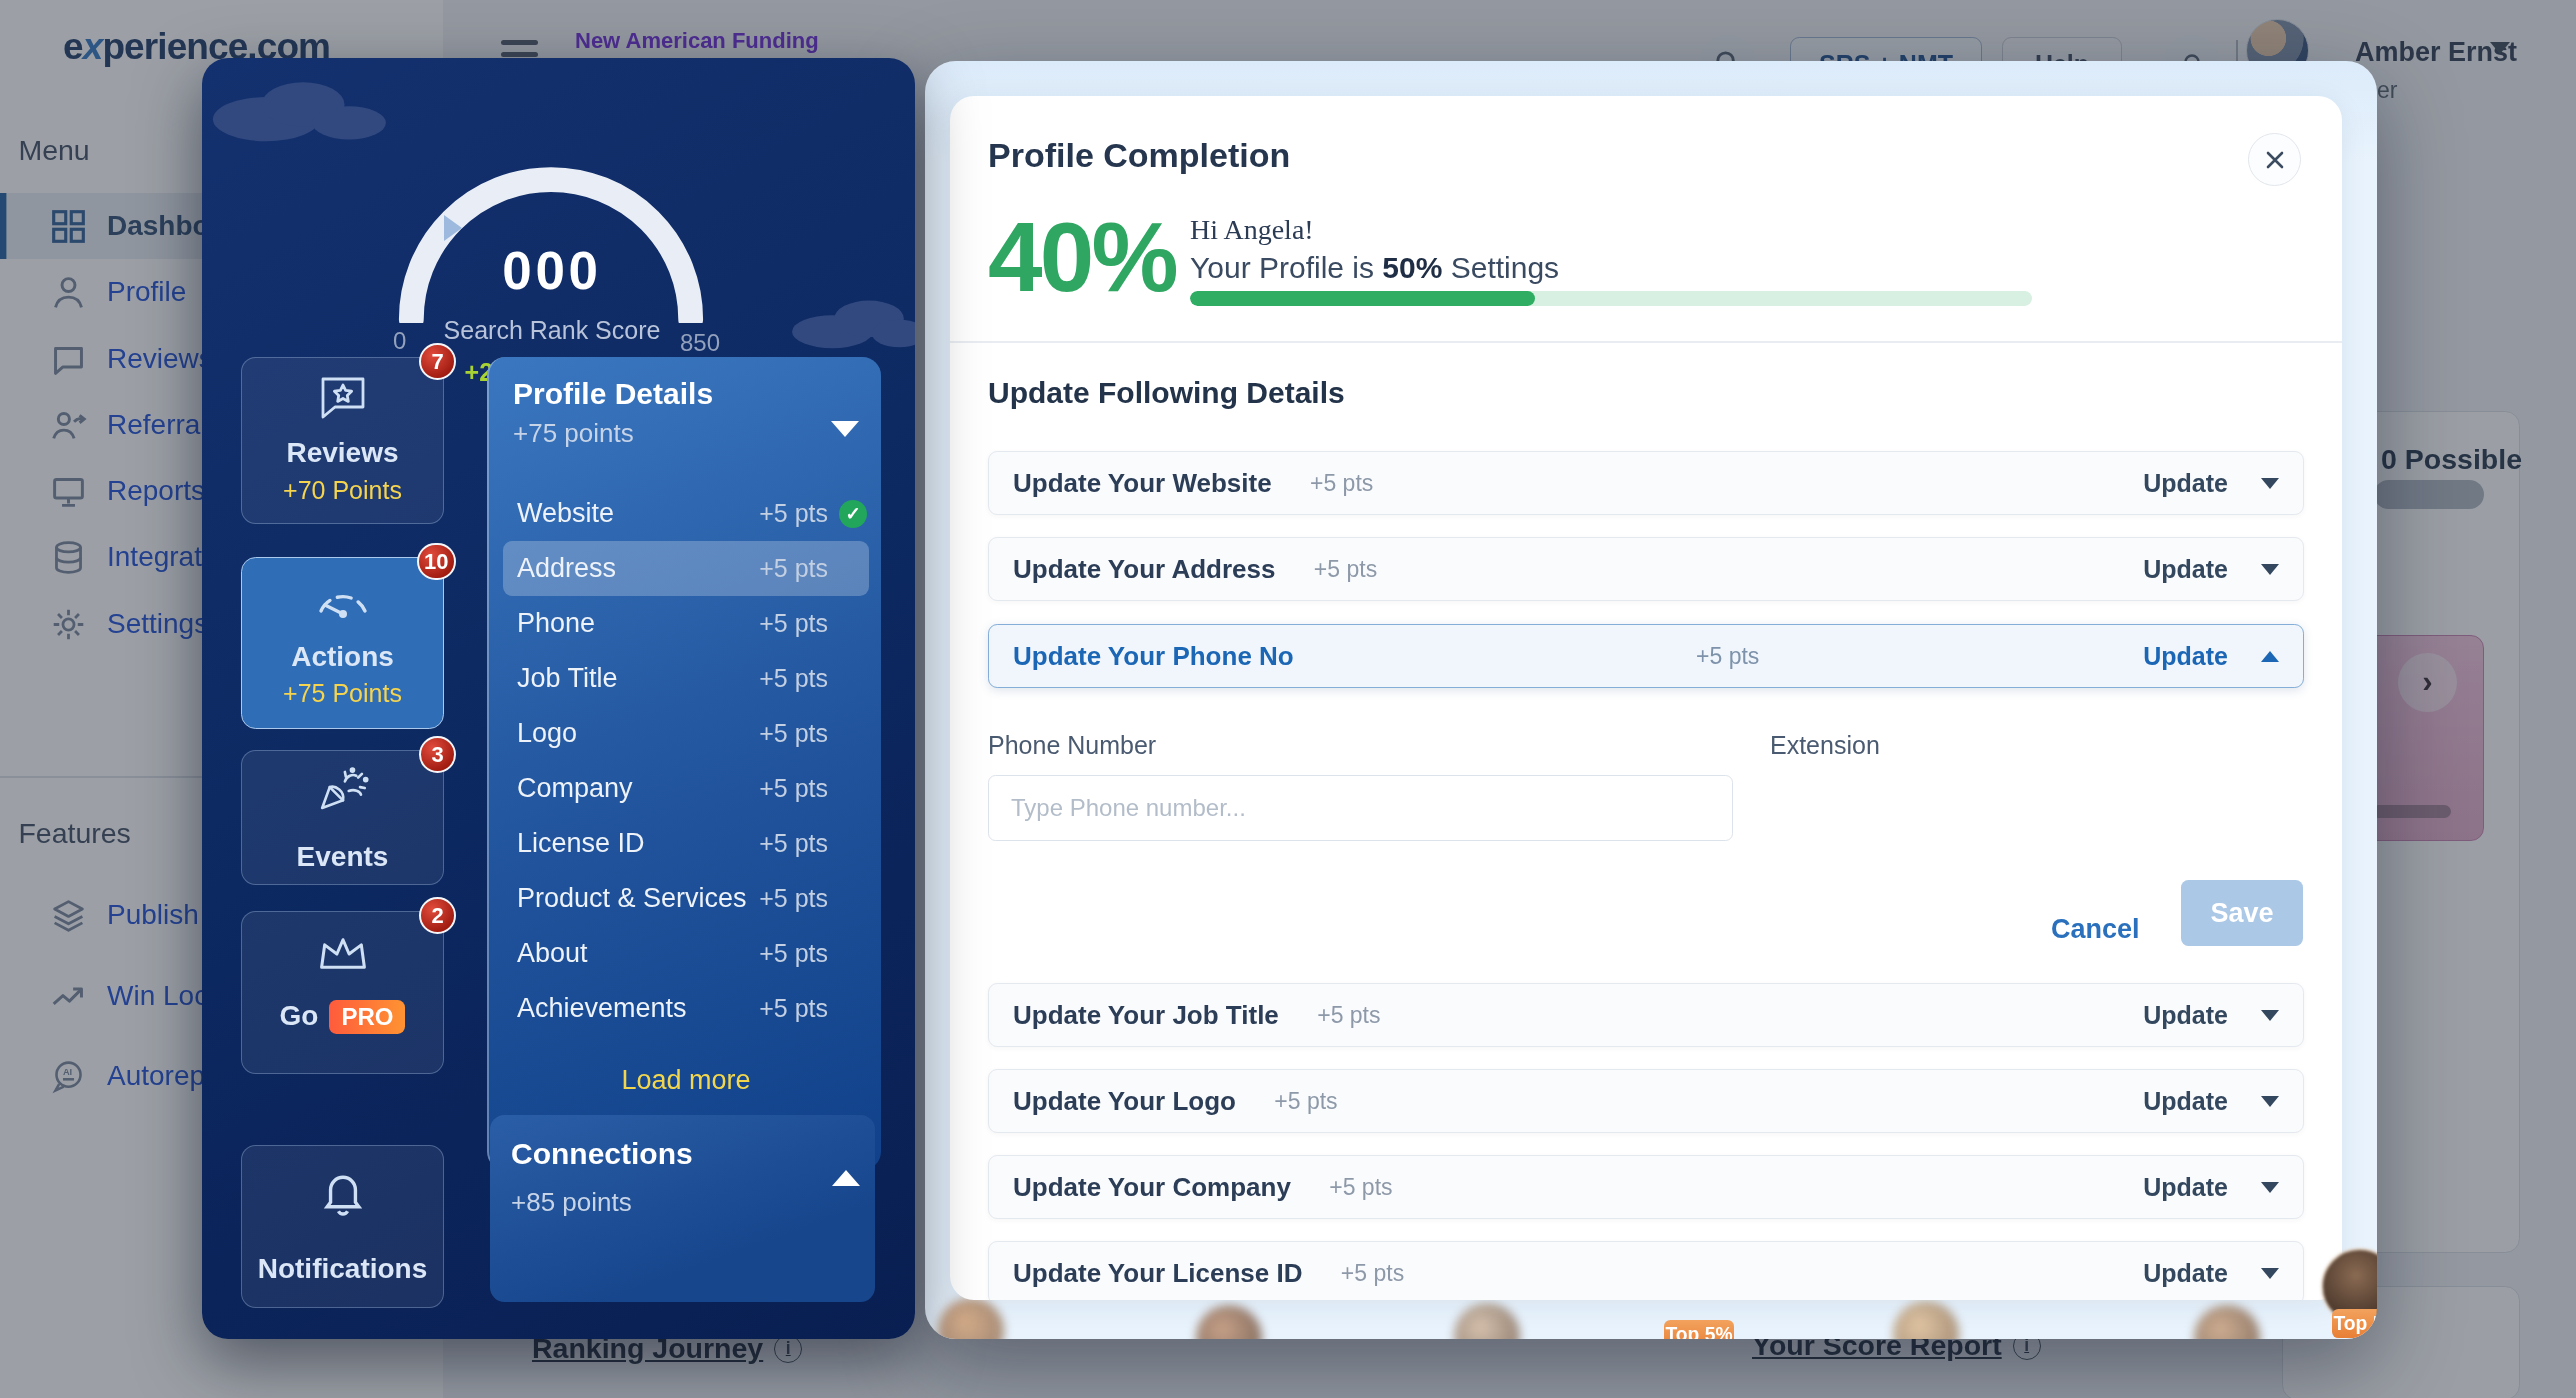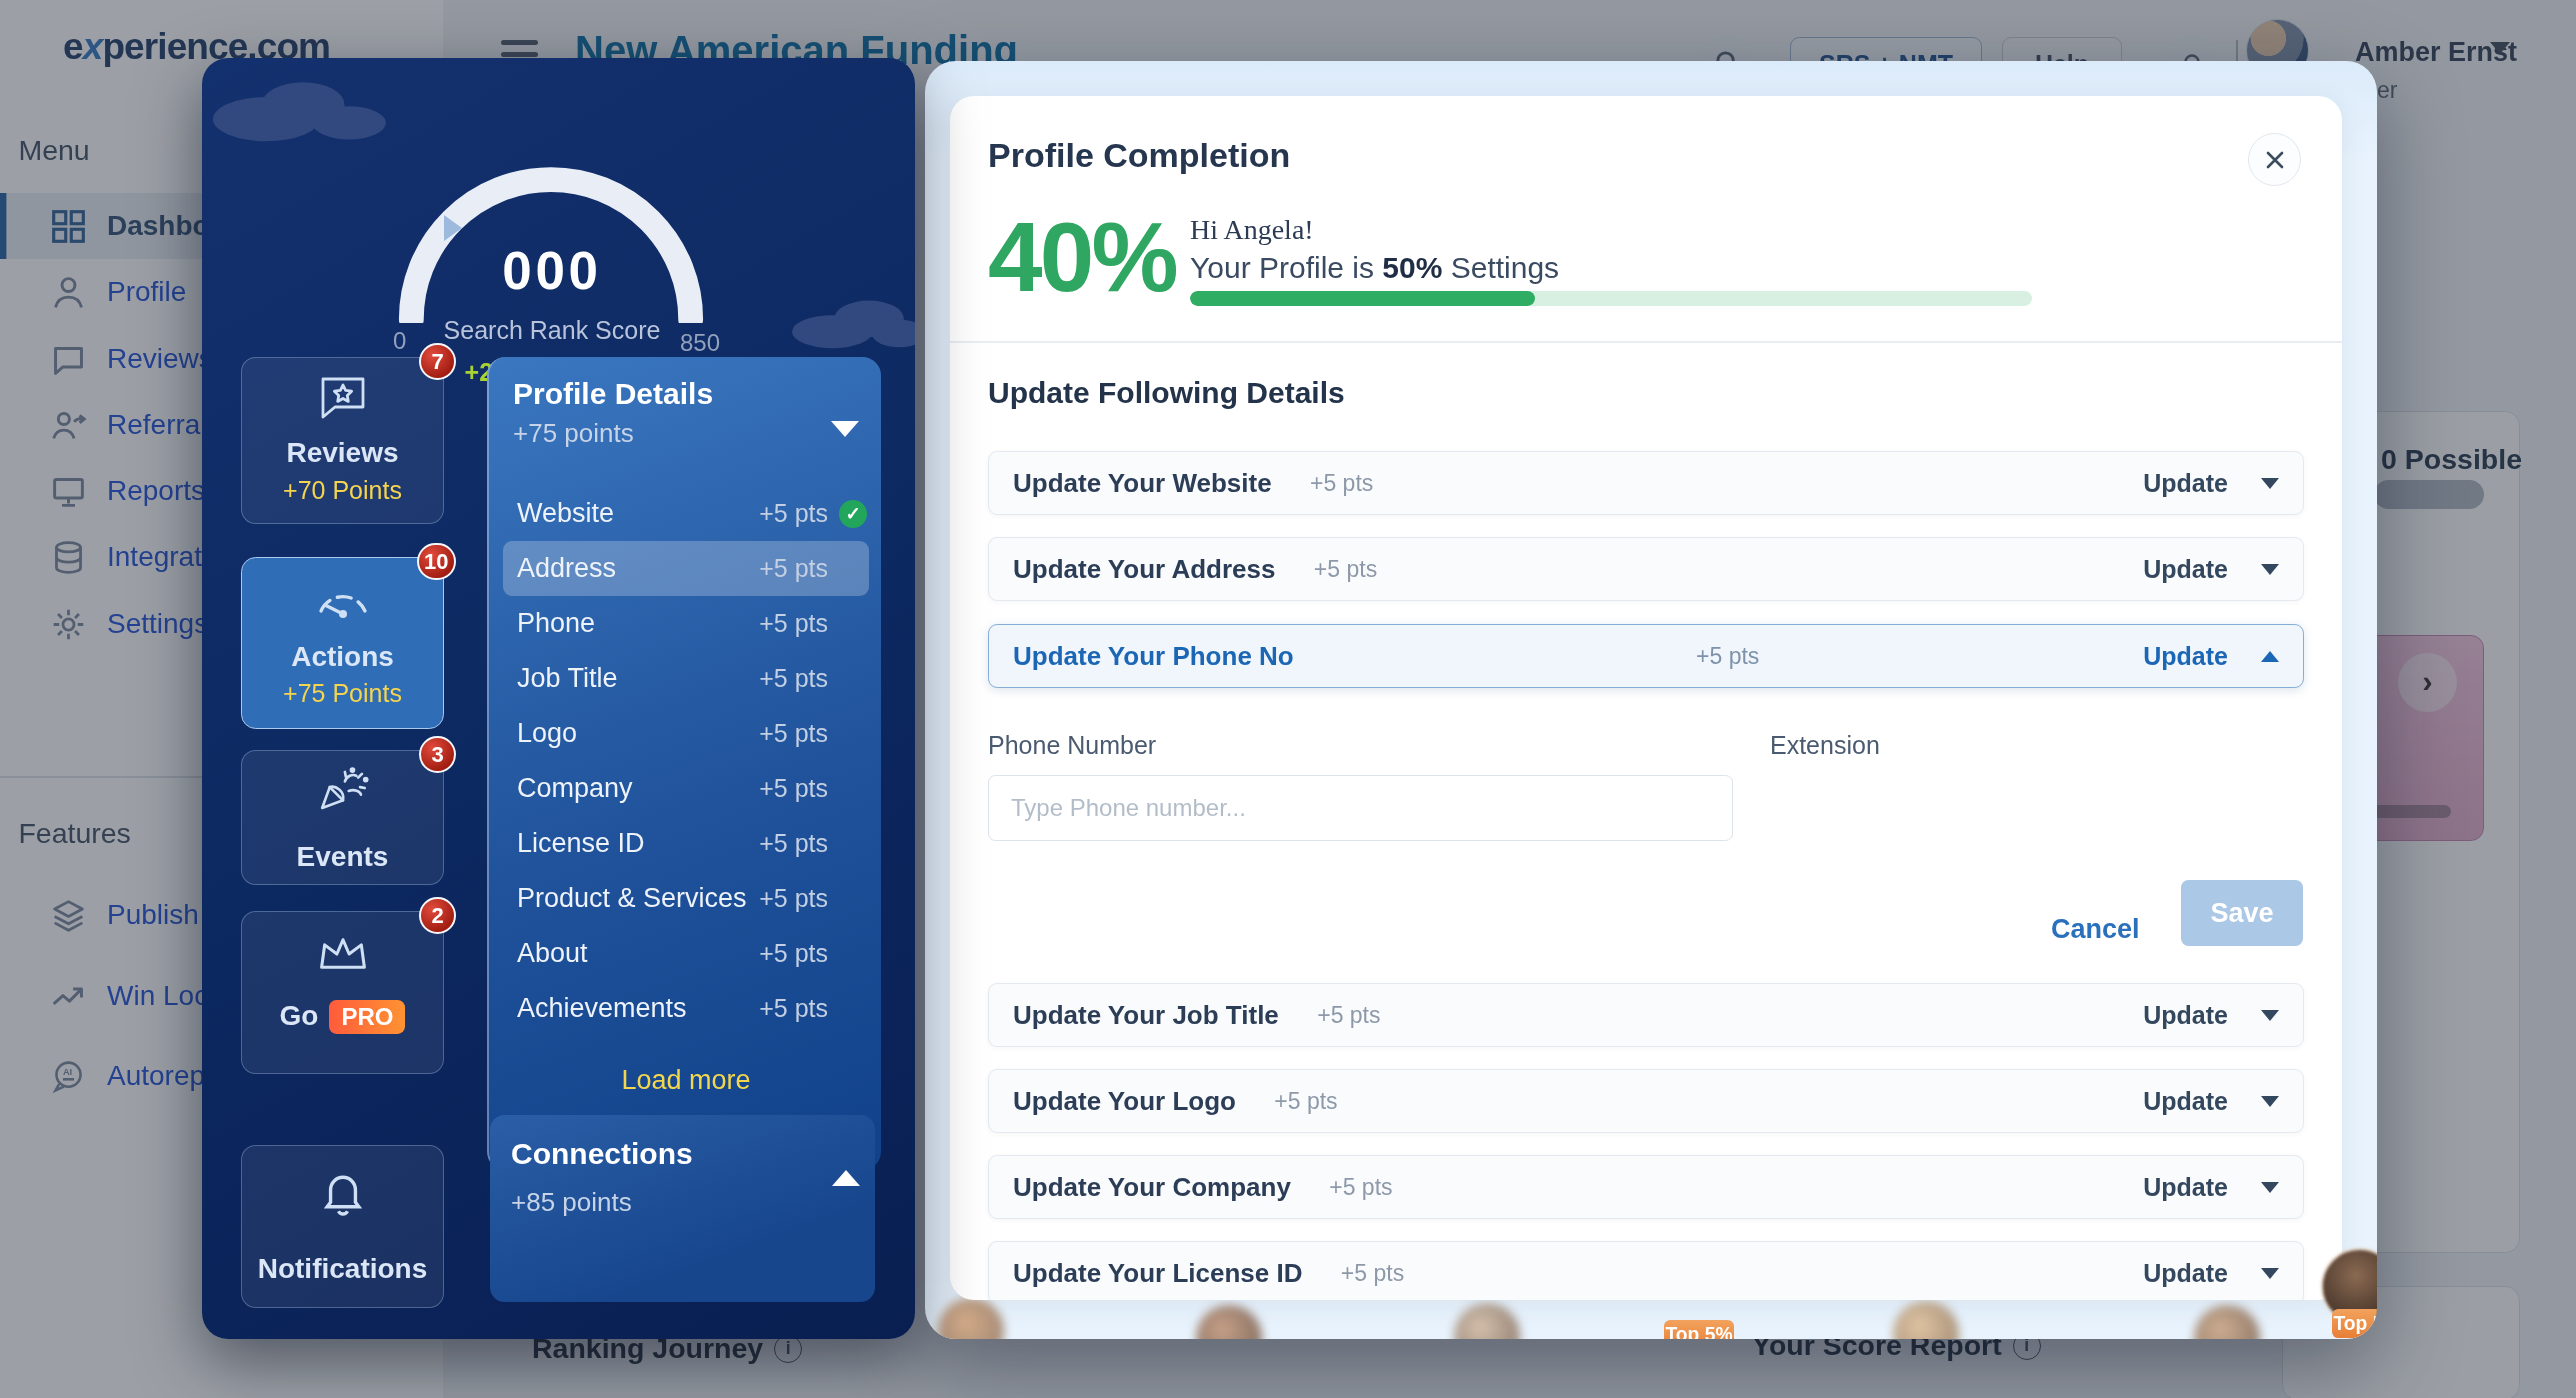--- a/index.html
+++ b/index.html
@@ -13,38 +13,38 @@
   .logo .x{color:#2f74c0;font-style:italic;}
   .menu-label{left:18.4px;top:134px;font-size:28.5px;color:#3d4c61;}
   .side-item{left:0;width:443px;height:66px;display:flex;align-items:center;}
   .side-item .ic{width:37px;height:37px;margin-left:50px;color:#76839a;flex:0 0 auto;}
   .side-item .lbl{margin-left:20px;font-size:28px;color:#1d4ed8;white-space:nowrap;}
   .side-item.sel{background:#e9edf1;box-shadow:inset 6.4px 0 0 #1d5c9f;}
   .side-item.sel .ic{color:#2b5a93;}
   .side-item.sel .lbl{color:#2c4a72;font-weight:bold;}
   .side-divider{left:0;top:776px;width:443px;height:1.8px;background:#dde1e6;}
   .features-label{left:18.4px;top:817px;font-size:28.5px;color:#3d4c61;}
-  .topbar-title{left:575px;top:28px;font-size:40px;font-weight:bold;color:#0369a1;white-space:nowrap;}
+  .topbar-title{left:575px;top:28px;font-size:22px;font-weight:bold;color:#6d28d9;white-space:nowrap;}
   .burger{left:501px;top:40px;width:37px;}
   .burger div{height:4.6px;background:#4a5666;border-radius:2.8px;margin-bottom:7.4px;}
   .circle-btn{width:55px;height:55px;border-radius:50%;background:#eef1f5;display:flex;align-items:center;justify-content:center;color:#525f70;}
   .top-btn{height:53px;border:1.8px solid #9db4d2;border-radius:9.2px;background:#f4f8fc;
     display:flex;align-items:center;justify-content:center;font-size:25px;font-weight:bold;color:#1d4f8f;}
   .help-btn{border-color:#c4cad3;background:#f2f4f7;color:#3c4960;}
   .vdiv{width:1.8px;height:42px;background:#aeb5bf;}
   .avatar{width:61px;height:61px;border-radius:50%;background:radial-gradient(circle at 35% 30%,#e8c9a8 0 30%,#7b8ca6 31% 60%,#36527b 61%);border:1.8px solid #d8dde4;}
   .user-name{font-size:27px;font-weight:bold;color:#2c3c52;white-space:nowrap;}
   .chev{width:0;height:0;border-left:10px solid transparent;border-right:10px solid transparent;border-top:12px solid #3a4757;}
   .sub-frag{font-size:23px;color:#55626f;}
   .bg-card{background:#fdfdfe;border:1.8px solid #d8dde3;border-radius:14.7px;}
   .possible{font-size:28.5px;font-weight:bold;color:#223349;white-space:nowrap;}
   .gray-pill{background:#aeb6c0;border-radius:14.7px;}
   .pink-card{background:linear-gradient(180deg,#f3c3de 0%,#e9b2d0 60%,#e3abc9 100%);border:1.8px solid #c77fae;border-radius:13px;overflow:hidden;}
   .pink-circle{width:59px;height:59px;border-radius:50%;background:rgba(255,255,255,.5);display:flex;align-items:center;justify-content:center;font-size:31px;font-weight:bold;color:#33272e;}
-  .footer-label{font-size:28.5px;font-weight:bold;color:#232e3d;display:flex;align-items:center;gap:11px;}
+  .footer-label{font-size:28.5px;font-weight:bold;color:#232e3d;display:flex;align-items:center;gap:11px;text-decoration:underline;}
   .info-ic{width:26px;height:26px;border:1.8px solid #44505f;border-radius:50%;color:#44505f;font-size:17.5px;display:flex;align-items:center;justify-content:center;font-weight:bold;}
   
   #overlay{position:absolute;inset:0;background:rgba(44,53,66,0.47);}
   
   #navy{left:202px;top:58px;width:713px;height:1281px;border-radius:26px;
     background:linear-gradient(150deg,#14316f 0%,#0d2a63 45%,#091f52 100%);
     box-shadow:0 22px 64px rgba(4,12,30,.5);z-index:40;overflow:hidden;}
   .cloud{fill:#31497f;}
   .score-num{left:212px;top:182px;width:276px;text-align:center;font-size:53px;font-weight:bold;color:#ffffff;letter-spacing:3.7px;}
   .score-label{left:189px;top:258px;width:322px;text-align:center;font-size:25px;color:#b9c4da;}

